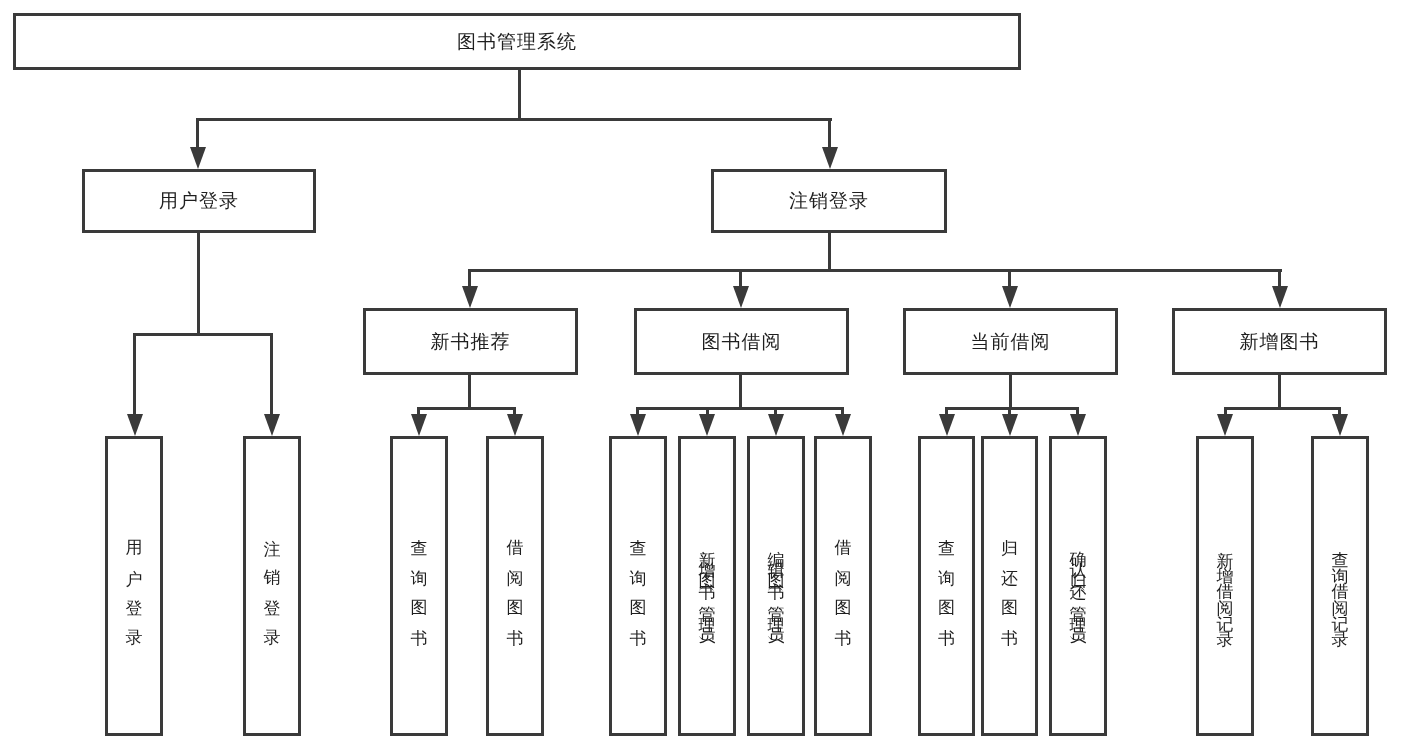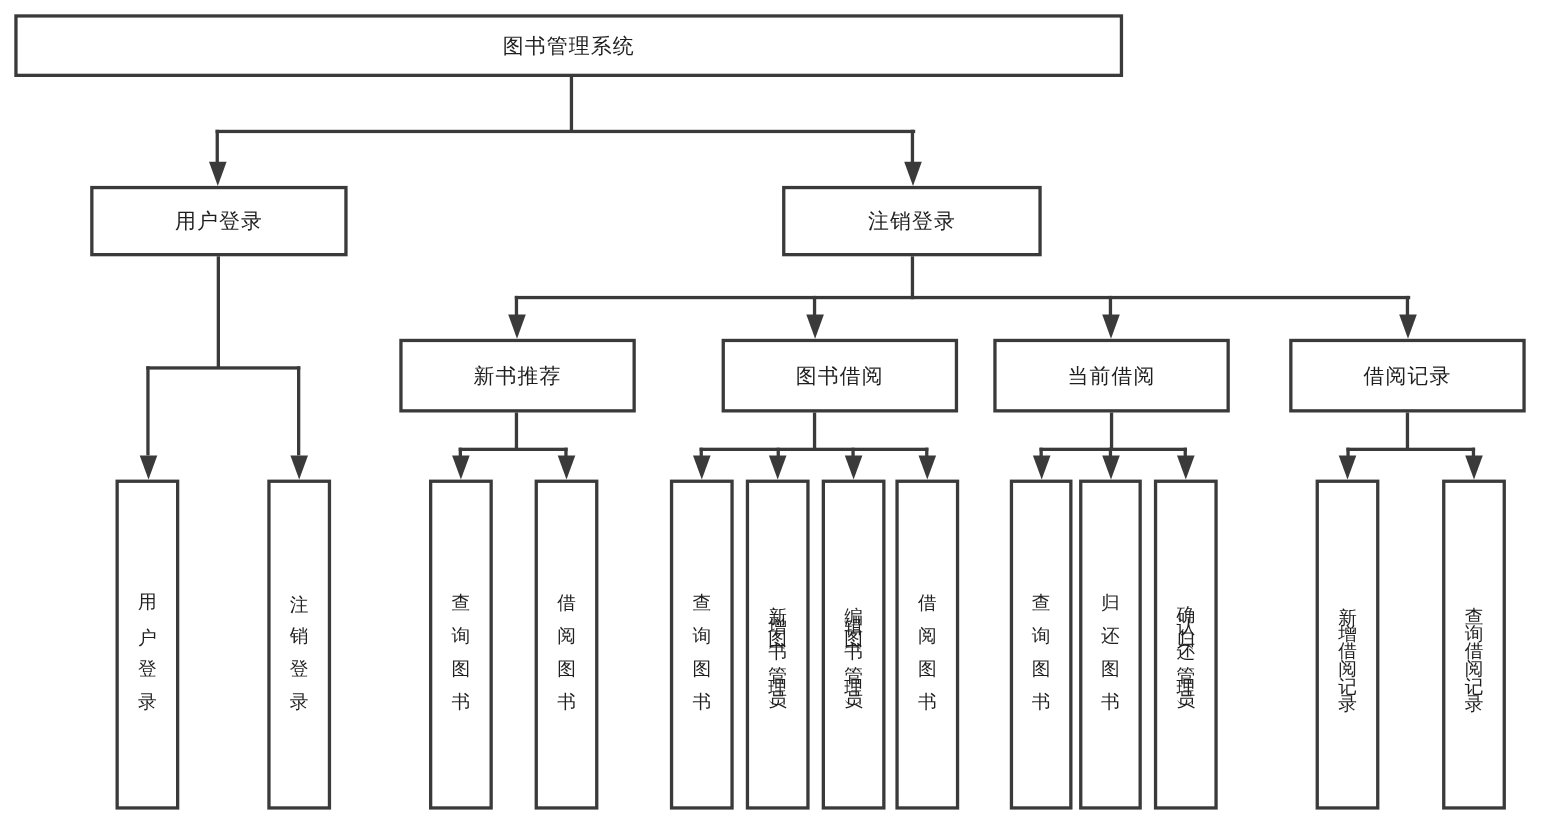--- a/index.html
+++ b/index.html
@@ -45,28 +45,28 @@
   <div class="box" style="left:82px;top:169px;width:234px;height:64px;">
     <span class="hlabel">用户登录</span>
   </div>
   <div class="box" style="left:711px;top:169px;width:236px;height:64px;">
     <span class="hlabel">注销登录</span>
   </div>
 
   <div class="box" style="left:363px;top:308px;width:215px;height:67px;align-items:center;">
     <span class="hlabel">新书推荐</span>
   </div>
-  <div class="box" style="left:656px;top:308px;width:215px;height:67px;">
+  <div class="box" style="left:634px;top:308px;width:215px;height:67px;">
     <span class="hlabel">图书借阅</span>
   </div>
   <div class="box" style="left:903px;top:308px;width:215px;height:67px;">
     <span class="hlabel">当前借阅</span>
   </div>
   <div class="box" style="left:1172px;top:308px;width:215px;height:67px;">
-    <span class="hlabel">借阅记录</span>
+    <span class="hlabel">新增图书</span>
   </div>
 
   <div class="box" style="left:105px;top:436px;width:58px;height:300px;">
     <span class="vlabel ls4">用户登录</span>
   </div>
   <div class="box" style="left:243px;top:436px;width:58px;height:300px;">
     <span class="vlabel ls4">注销登录</span>
   </div>
 
   <div class="box" style="left:390px;top:436px;width:58px;height:300px;">

